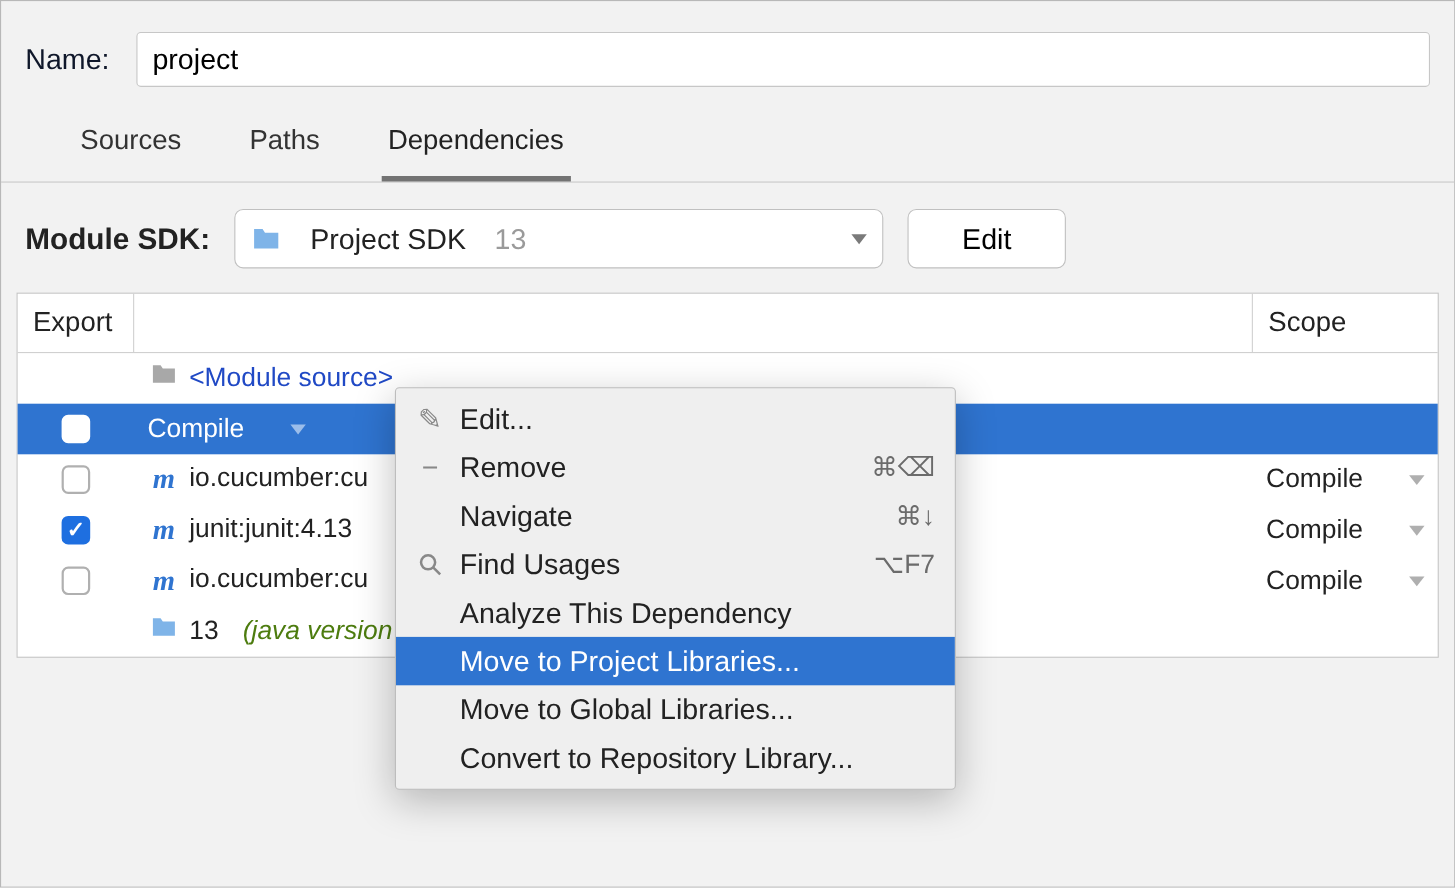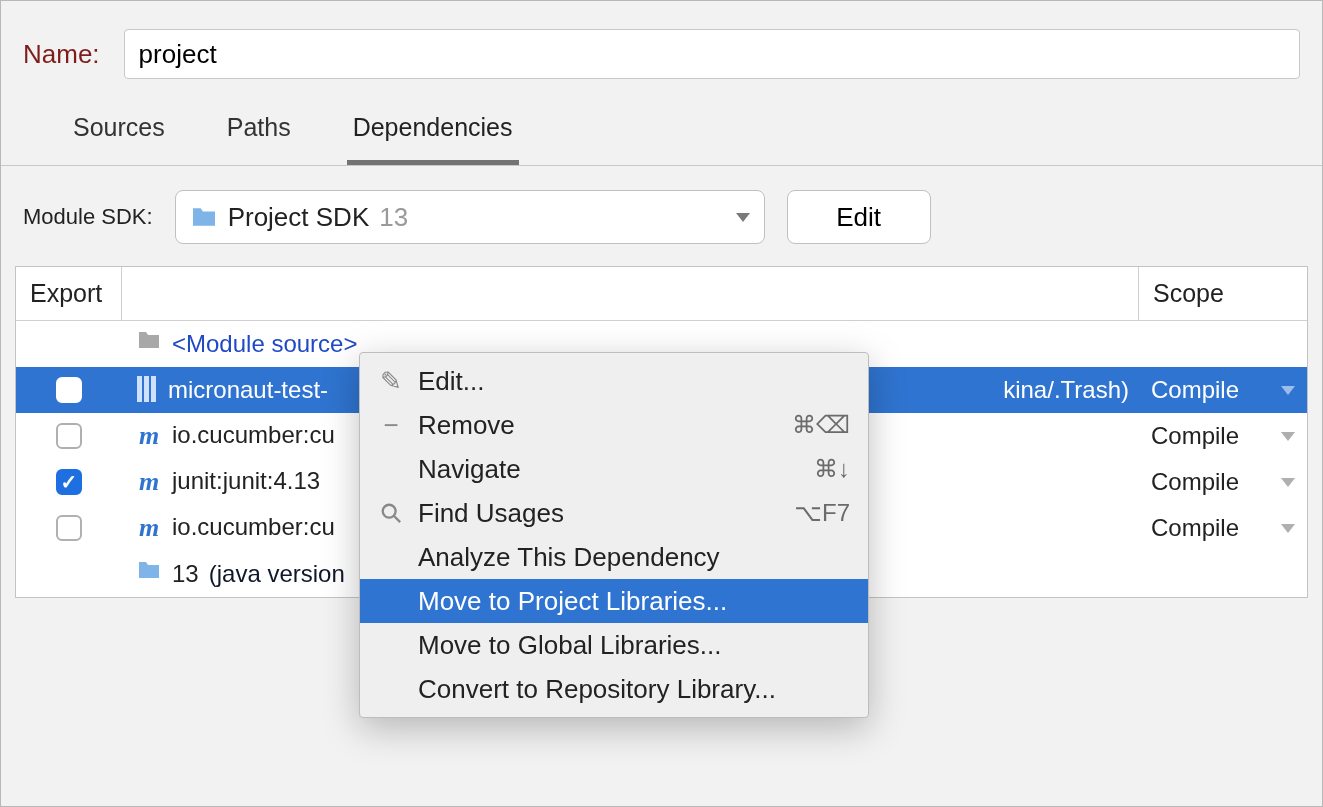--- a/index.html
+++ b/index.html
@@ -7,36 +7,36 @@
   body {
     font-family: -apple-system, "Helvetica Neue", Arial, sans-serif;
     font-size: 24px;
     background: #f2f2f2;
     color: #222;
   }
   .panel { width: 100%; height: 100%; border: 1px solid #b8b8b8; background: #f2f2f2; }
 
   
   .name-row { display: flex; align-items: center; padding: 28px 22px 16px; gap: 24px; }
-  .name-label { font-size: 26px; color: #7f1d1d; }
+  .name-label { font-size: 26px; color: #0f172a; }
   .name-input {
     flex: 1; height: 50px; border: 1px solid #c7c7c7; border-radius: 4px;
     background: #fff; font-size: 26px; padding: 0 14px; outline: none;
   }
 
   
   .tabs { display: flex; gap: 50px; padding: 18px 66px 0; border-bottom: 1px solid #c8c8c8; }
   .tab { padding: 0 6px 18px; font-size: 25px; color: #333; cursor: pointer; }
   .tab.active { color: #222; border-bottom: 5px solid #737373; }
 
   
   .sdk-row { display: flex; align-items: center; padding: 24px 22px 18px; gap: 22px; }
-  .sdk-label { font-size: 22px; }
+  .sdk-label { font-size: 27px; font-weight: bold; }
   .sdk-select {
-    display: flex; align-items: center; gap: 10px;
+    display: flex; align-items: center; gap: 26px;
     width: 590px; height: 54px; padding: 0 14px;
     border: 1px solid #c0c0c0; border-radius: 8px; background: #fff; cursor: pointer;
   }
   .sdk-folder-icon { width: 28px; height: 22px; }
   .sdk-text { font-size: 26px; }
   .sdk-version { color: #9a9a9a; }
   .sdk-chevron { margin-left: auto; }
   .edit-btn {
     width: 144px; height: 54px; border: 1px solid #c0c0c0; border-radius: 8px;
     background: #fff; font-size: 26px; cursor: pointer;
@@ -51,21 +51,21 @@
   .th-scope { width: 168px; border-right: none; }
 
   .row { display: flex; align-items: center; height: 46px; }
   .row.selected { background: #2f74d0; color: #fff; }
   .cell-export { width: 106px; display: flex; justify-content: center; align-items: center; }
   .cell-name { flex: 1; display: flex; align-items: flex-start; gap: 10px; padding-left: 14px; overflow: hidden; white-space: nowrap; }
   .cell-scope { width: 168px; display: flex; align-items: center; gap: 10px; padding: 0 12px; }
   .scope-chevron { margin-left: auto; opacity: .6; }
 
   .module-source { color: #2049c5; }
-  .sdk-detail { color: #0f172a; margin-left: 0; }
+  .sdk-detail { color: #4d7c0f; margin-left: 12px; font-style: italic; }
 
   .cbx {
     width: 26px; height: 26px; border: 2px solid #b0b0b0; border-radius: 6px; background: #fff;
     display: inline-flex; align-items: center; justify-content: center; cursor: pointer;
   }
   .row.selected .cbx { border-color: #fff; }
   .cbx.checked { background: #1e6fe0; border-color: #1e6fe0; }
   .cbx.checked::after { content: "✓"; color: #fff; font-size: 20px; font-weight: bold; line-height: 1; }
 
   .folder-icon { width: 26px; height: 20px; fill: #a8a8a8; }
@@ -136,29 +136,20 @@
           </svg>
         <span class="module-source">&lt;Module source&gt;</span>
       </div>
       <div class="cell-scope"></div>
     </div>
 
     <div class="row selected">
       <div class="cell-export">
         <span class="cbx"></span>
       </div>
-      <div class="cell-name">
-        <svg class="lib-icon" viewBox="0 0 20 26">
-            <rect x="0" y="0" width="5" height="26" fill="#cfe1ff"></rect>
-            <rect x="7" y="0" width="5" height="26" fill="#cfe1ff"></rect>
-            <rect x="14" y="0" width="5" height="26" fill="#cfe1ff"></rect>
-          </svg>
-        <span>micronaut-test-</span>
-        <span style="margin-left:auto; padding-right:10px;">kina/.Trash)</span>
-      </div>
       <div class="cell-scope">
         <span>Compile</span>
         <span class="scope-chevron chev-down"></span>
       </div>
     </div>
 
     <div class="row">
       <div class="cell-export">
           <span class="cbx"></span>
         </div>

